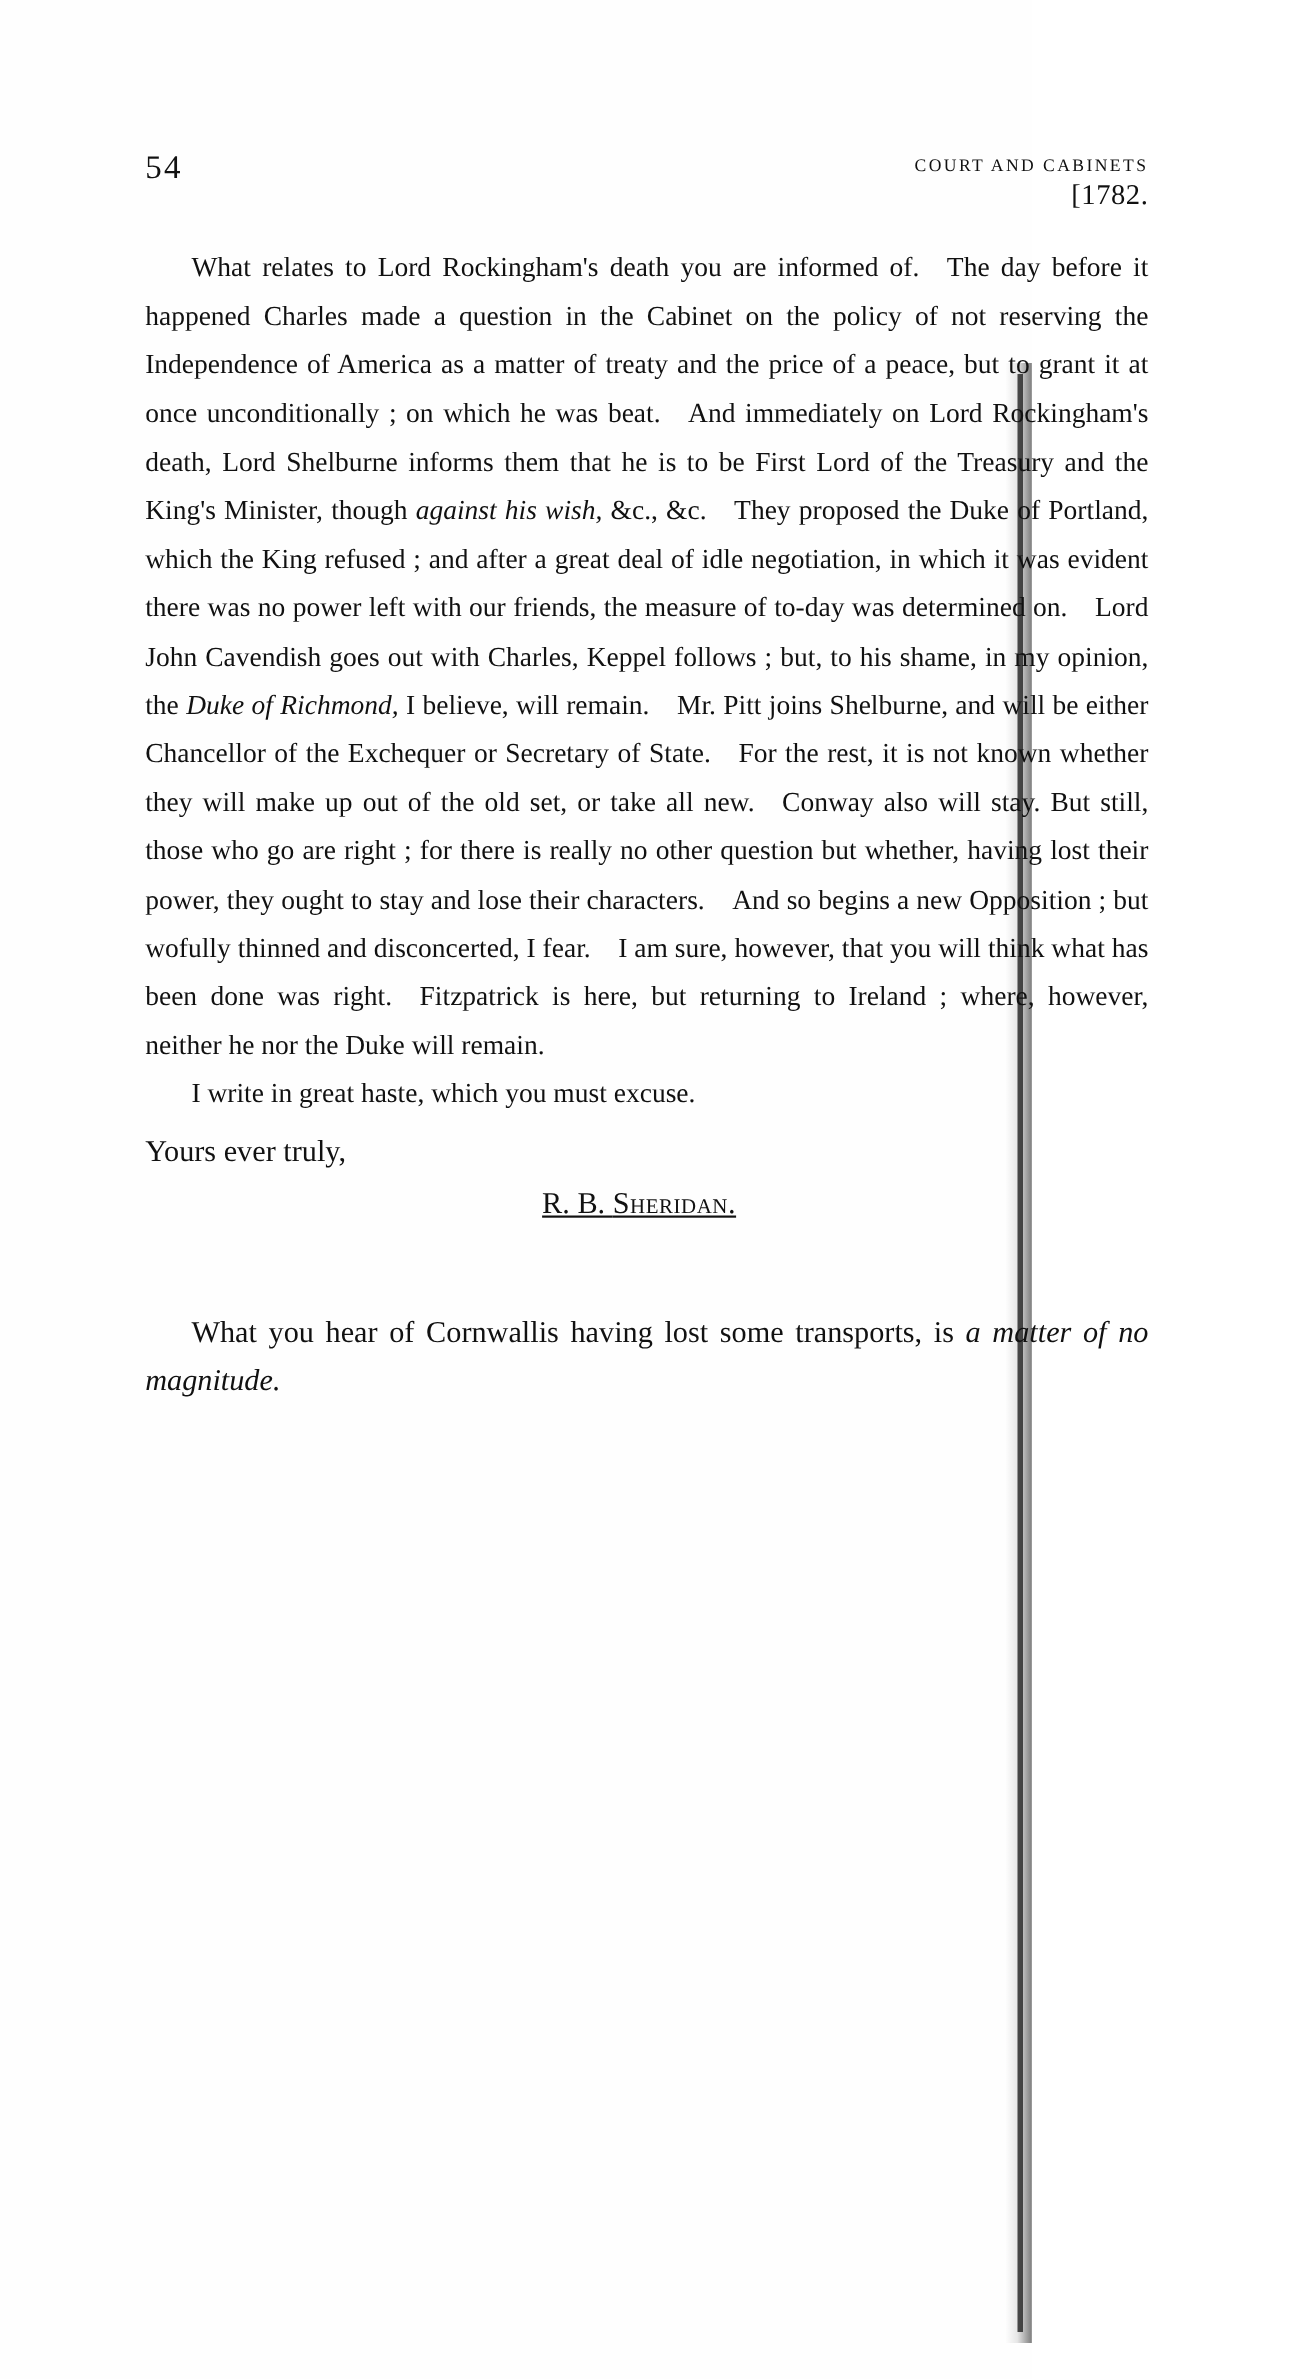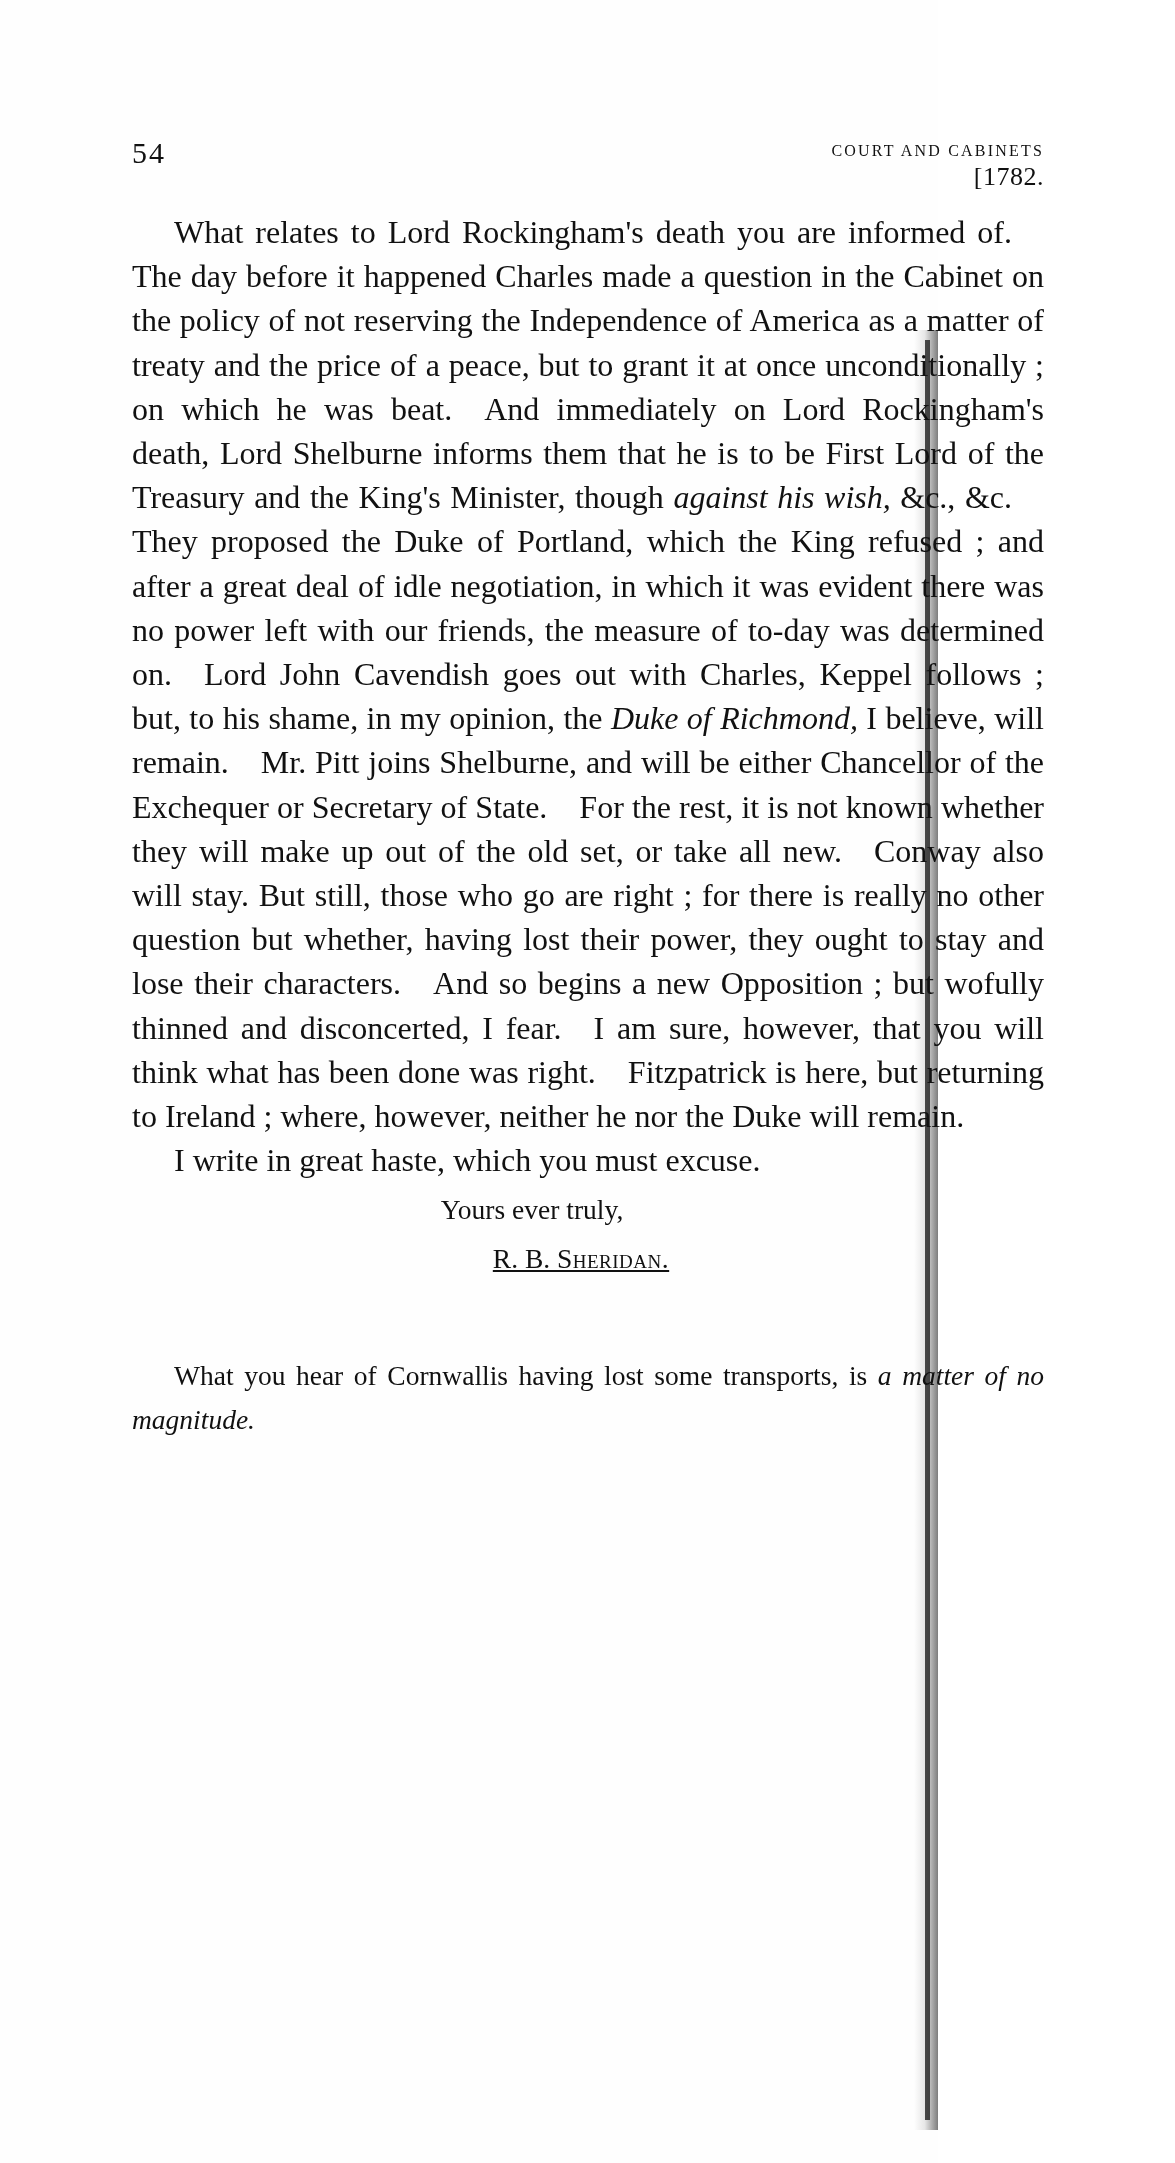--- a/index.html
+++ b/index.html
@@ -80,39 +80,39 @@
     position: absolute;
     right: 0;
     top: 2px;
     font-size: 26px;
     letter-spacing: 0.5px;
     margin-top: 24px;
   }
 
   
   .body-text {
-    margin-top: 28px;
-    font-size: 32px;
+    margin-top: 40px;
+    font-size: 25px;
     line-height: 44.2px;
     text-align: justify;
     text-justify: inter-word;
   }
   .body-text p {
     margin: 0;
   }
   .indent {
     text-indent: 42px;
   }
   .italic { font-style: italic; }
 
   .signoff-line {
     margin-top: 6px;
     font-size: 27.5px;
     line-height: 44.2px;
-    text-align: center;
+    text-align: left;
     padding-right: 112px;
   }
   .signature-line {
     margin-top: 4px;
     font-size: 27.5px;
     line-height: 44.2px;
     text-align: center;
     padding-right: 14px;
     text-decoration: underline;
   }

